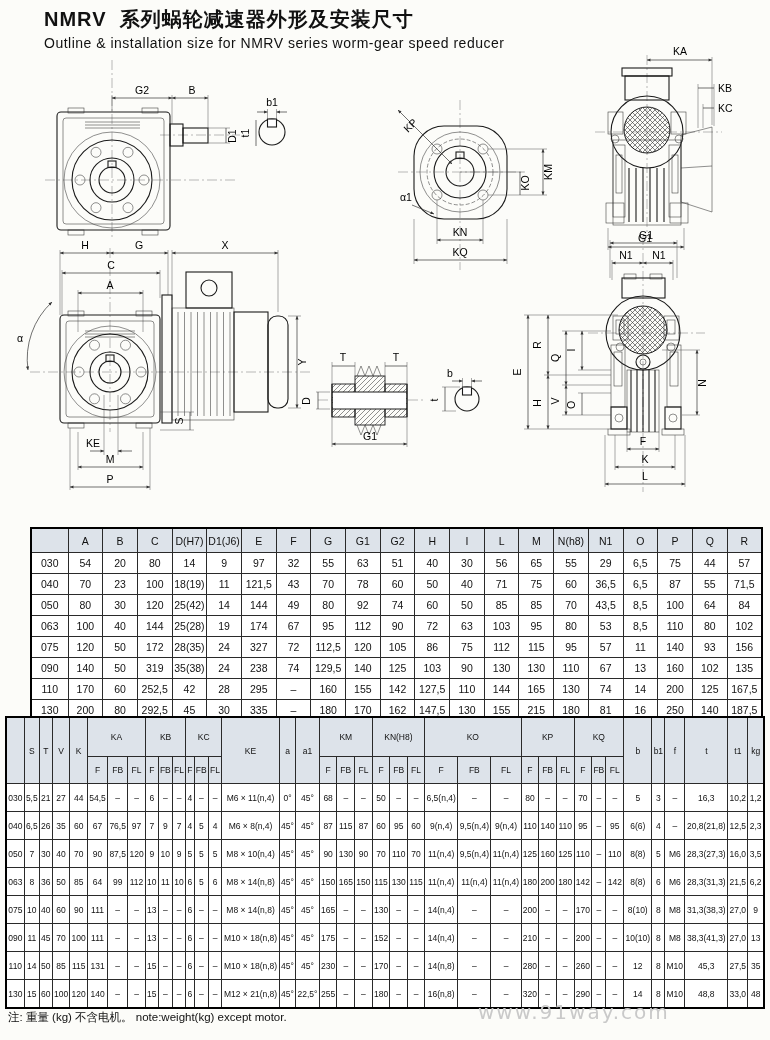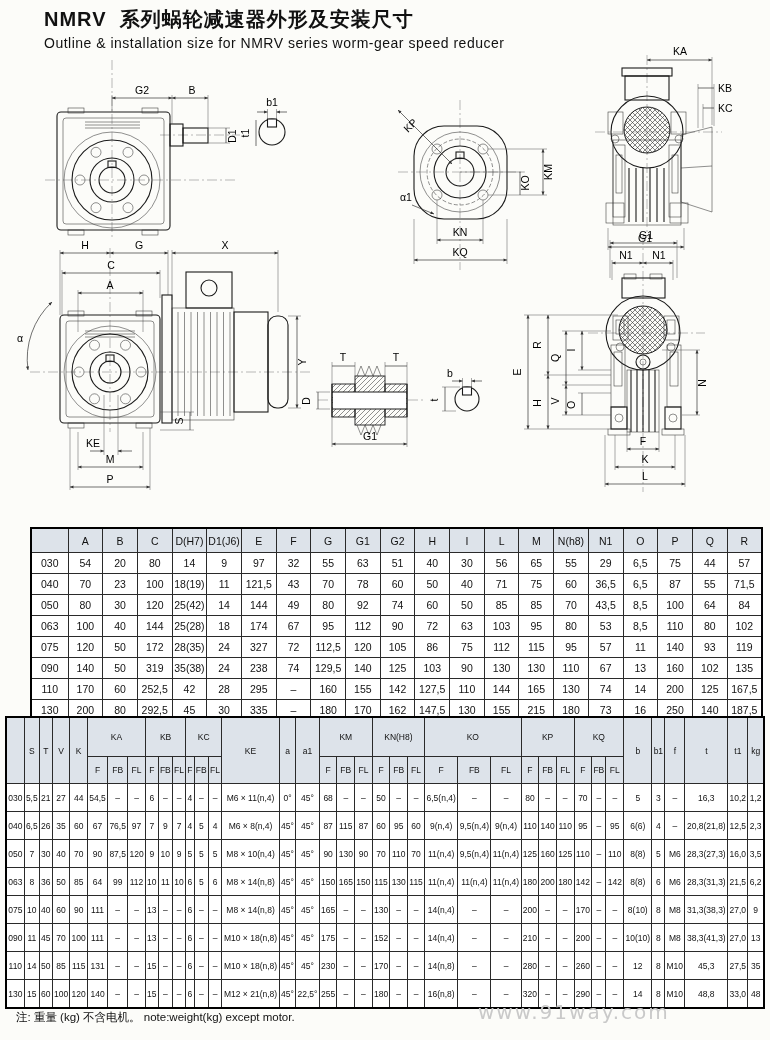--- a/index.html
+++ b/index.html
@@ -29,21 +29,21 @@
   th{background:#dde3ea;font-weight:normal;}
   #tbl1{position:absolute;left:30px;top:527px;width:733px;table-layout:fixed;border:2px solid #000;}
   #tbl1 th{font-size:10.5px;height:21px;}
   #tbl1 td{font-size:10.5px;height:20px;padding:0;}
   #tbl1 col.c0{width:37px;}
   #tbl2{position:absolute;left:5px;top:716px;width:760px;border:2px solid #000;}
   #tbl2 th{font-size:8.5px;padding:0 1px;}
   #tbl2 tr.g th{height:38px;}
   #tbl2 tr.s th{height:26px;}
   #tbl2 td{font-size:8.5px;height:27px;padding:0 1px;white-space:nowrap;}
-  .note{position:absolute;left:16px;top:1010px;font-size:11.5px;}
+  .note{position:absolute;left:8px;top:1010px;font-size:11.5px;}
   .wm{position:absolute;left:478px;top:1000px;font-size:20px;color:#c9c9c9;
       letter-spacing:2px;font-family:"DejaVu Sans",sans-serif;}
 </style>
 </head>
 <body>
 
 <div class="hdr">
   <h1><span>NMRV</span>&nbsp;&nbsp;<span>系列蜗轮减速器外形及安装尺寸</span></h1>
   <h2>Outline  &amp;  installation size for NMRV series worm-gear speed reducer</h2>
 </div>
@@ -533,21 +533,21 @@
         <td>100</td>
         <td>64</td>
         <td>84</td>
       </tr>
       <tr>
         <td>063</td>
         <td>100</td>
         <td>40</td>
         <td>144</td>
         <td>25(28)</td>
-        <td>18</td>
+        <td>19</td>
         <td>174</td>
         <td>67</td>
         <td>95</td>
         <td>112</td>
         <td>90</td>
         <td>72</td>
         <td>63</td>
         <td>103</td>
         <td>95</td>
         <td>80</td>
@@ -571,21 +571,21 @@
         <td>105</td>
         <td>86</td>
         <td>75</td>
         <td>112</td>
         <td>115</td>
         <td>95</td>
         <td>57</td>
         <td>11</td>
         <td>140</td>
         <td>93</td>
-        <td>119</td>
+        <td>156</td>
       </tr>
       <tr>
         <td>090</td>
         <td>140</td>
         <td>50</td>
         <td>319</td>
         <td>35(38)</td>
         <td>24</td>
         <td>238</td>
         <td>74</td>
@@ -636,21 +636,21 @@
         <td>335</td>
         <td>–</td>
         <td>180</td>
         <td>170</td>
         <td>162</td>
         <td>147,5</td>
         <td>130</td>
         <td>155</td>
         <td>215</td>
         <td>180</td>
-        <td>73</td>
+        <td>81</td>
         <td>16</td>
         <td>250</td>
         <td>140</td>
         <td>187,5</td>
       </tr>
     </tbody>
   </table>
 
 <table id="tbl2">
     <thead>

